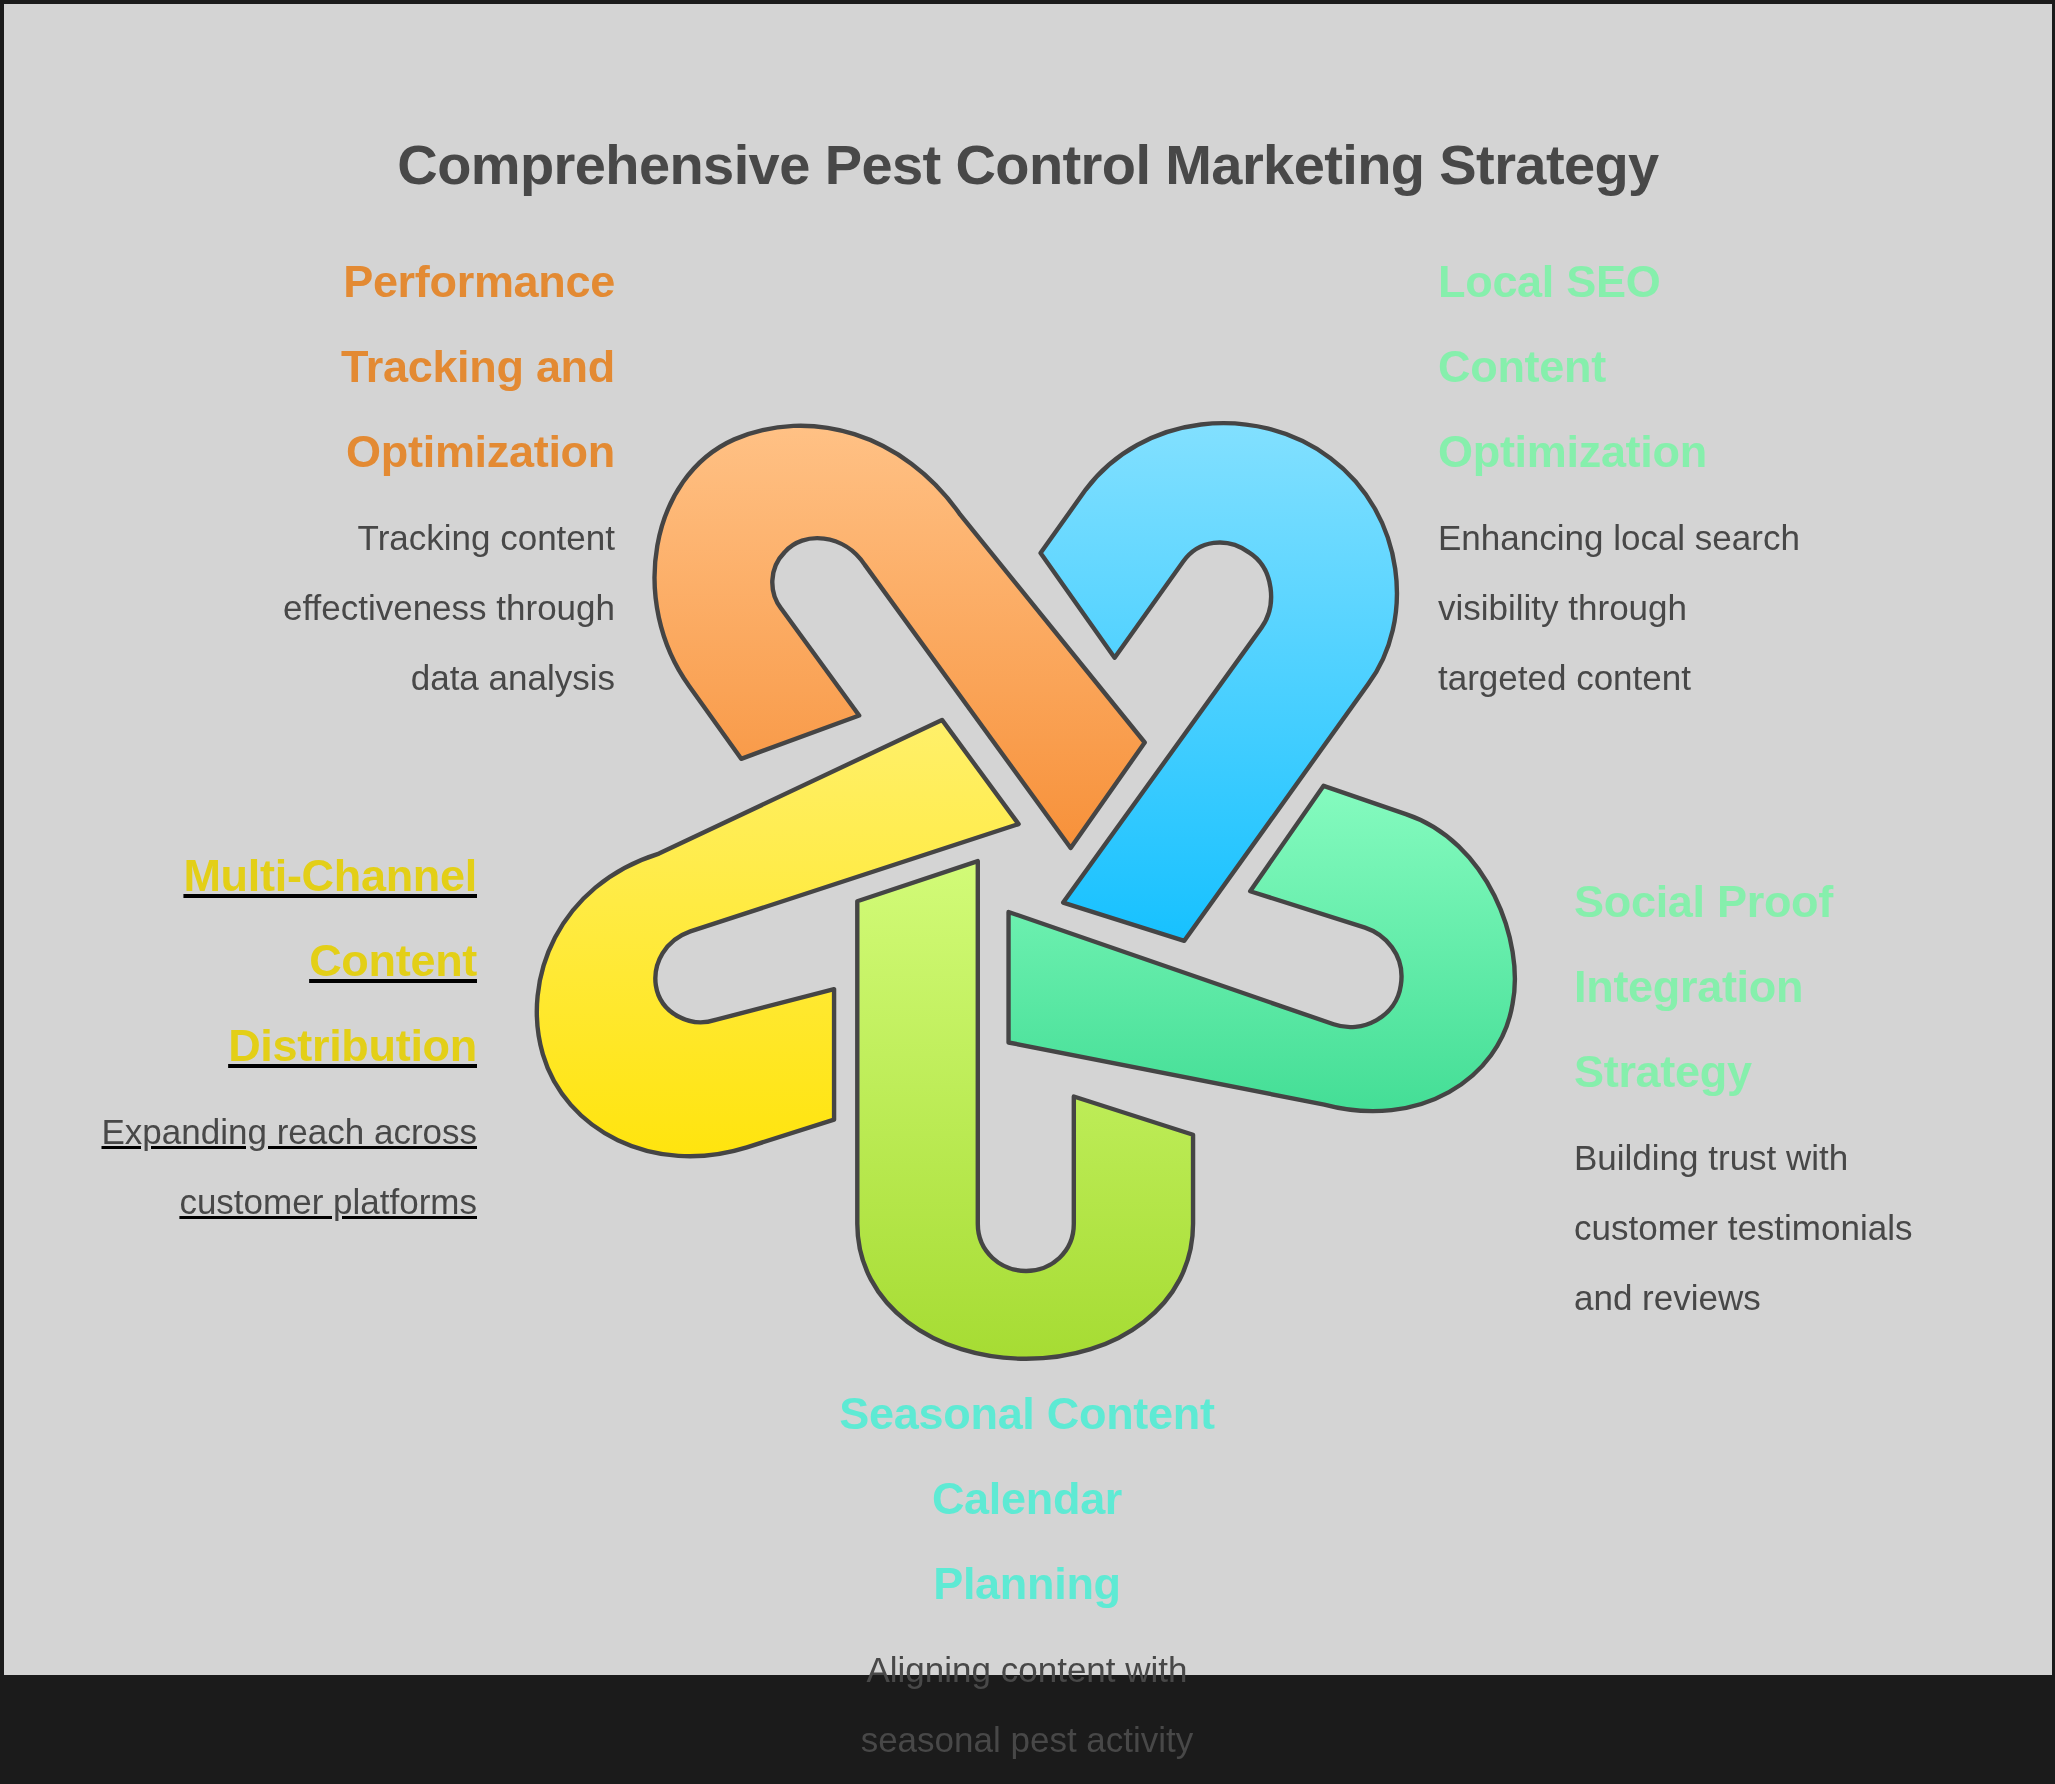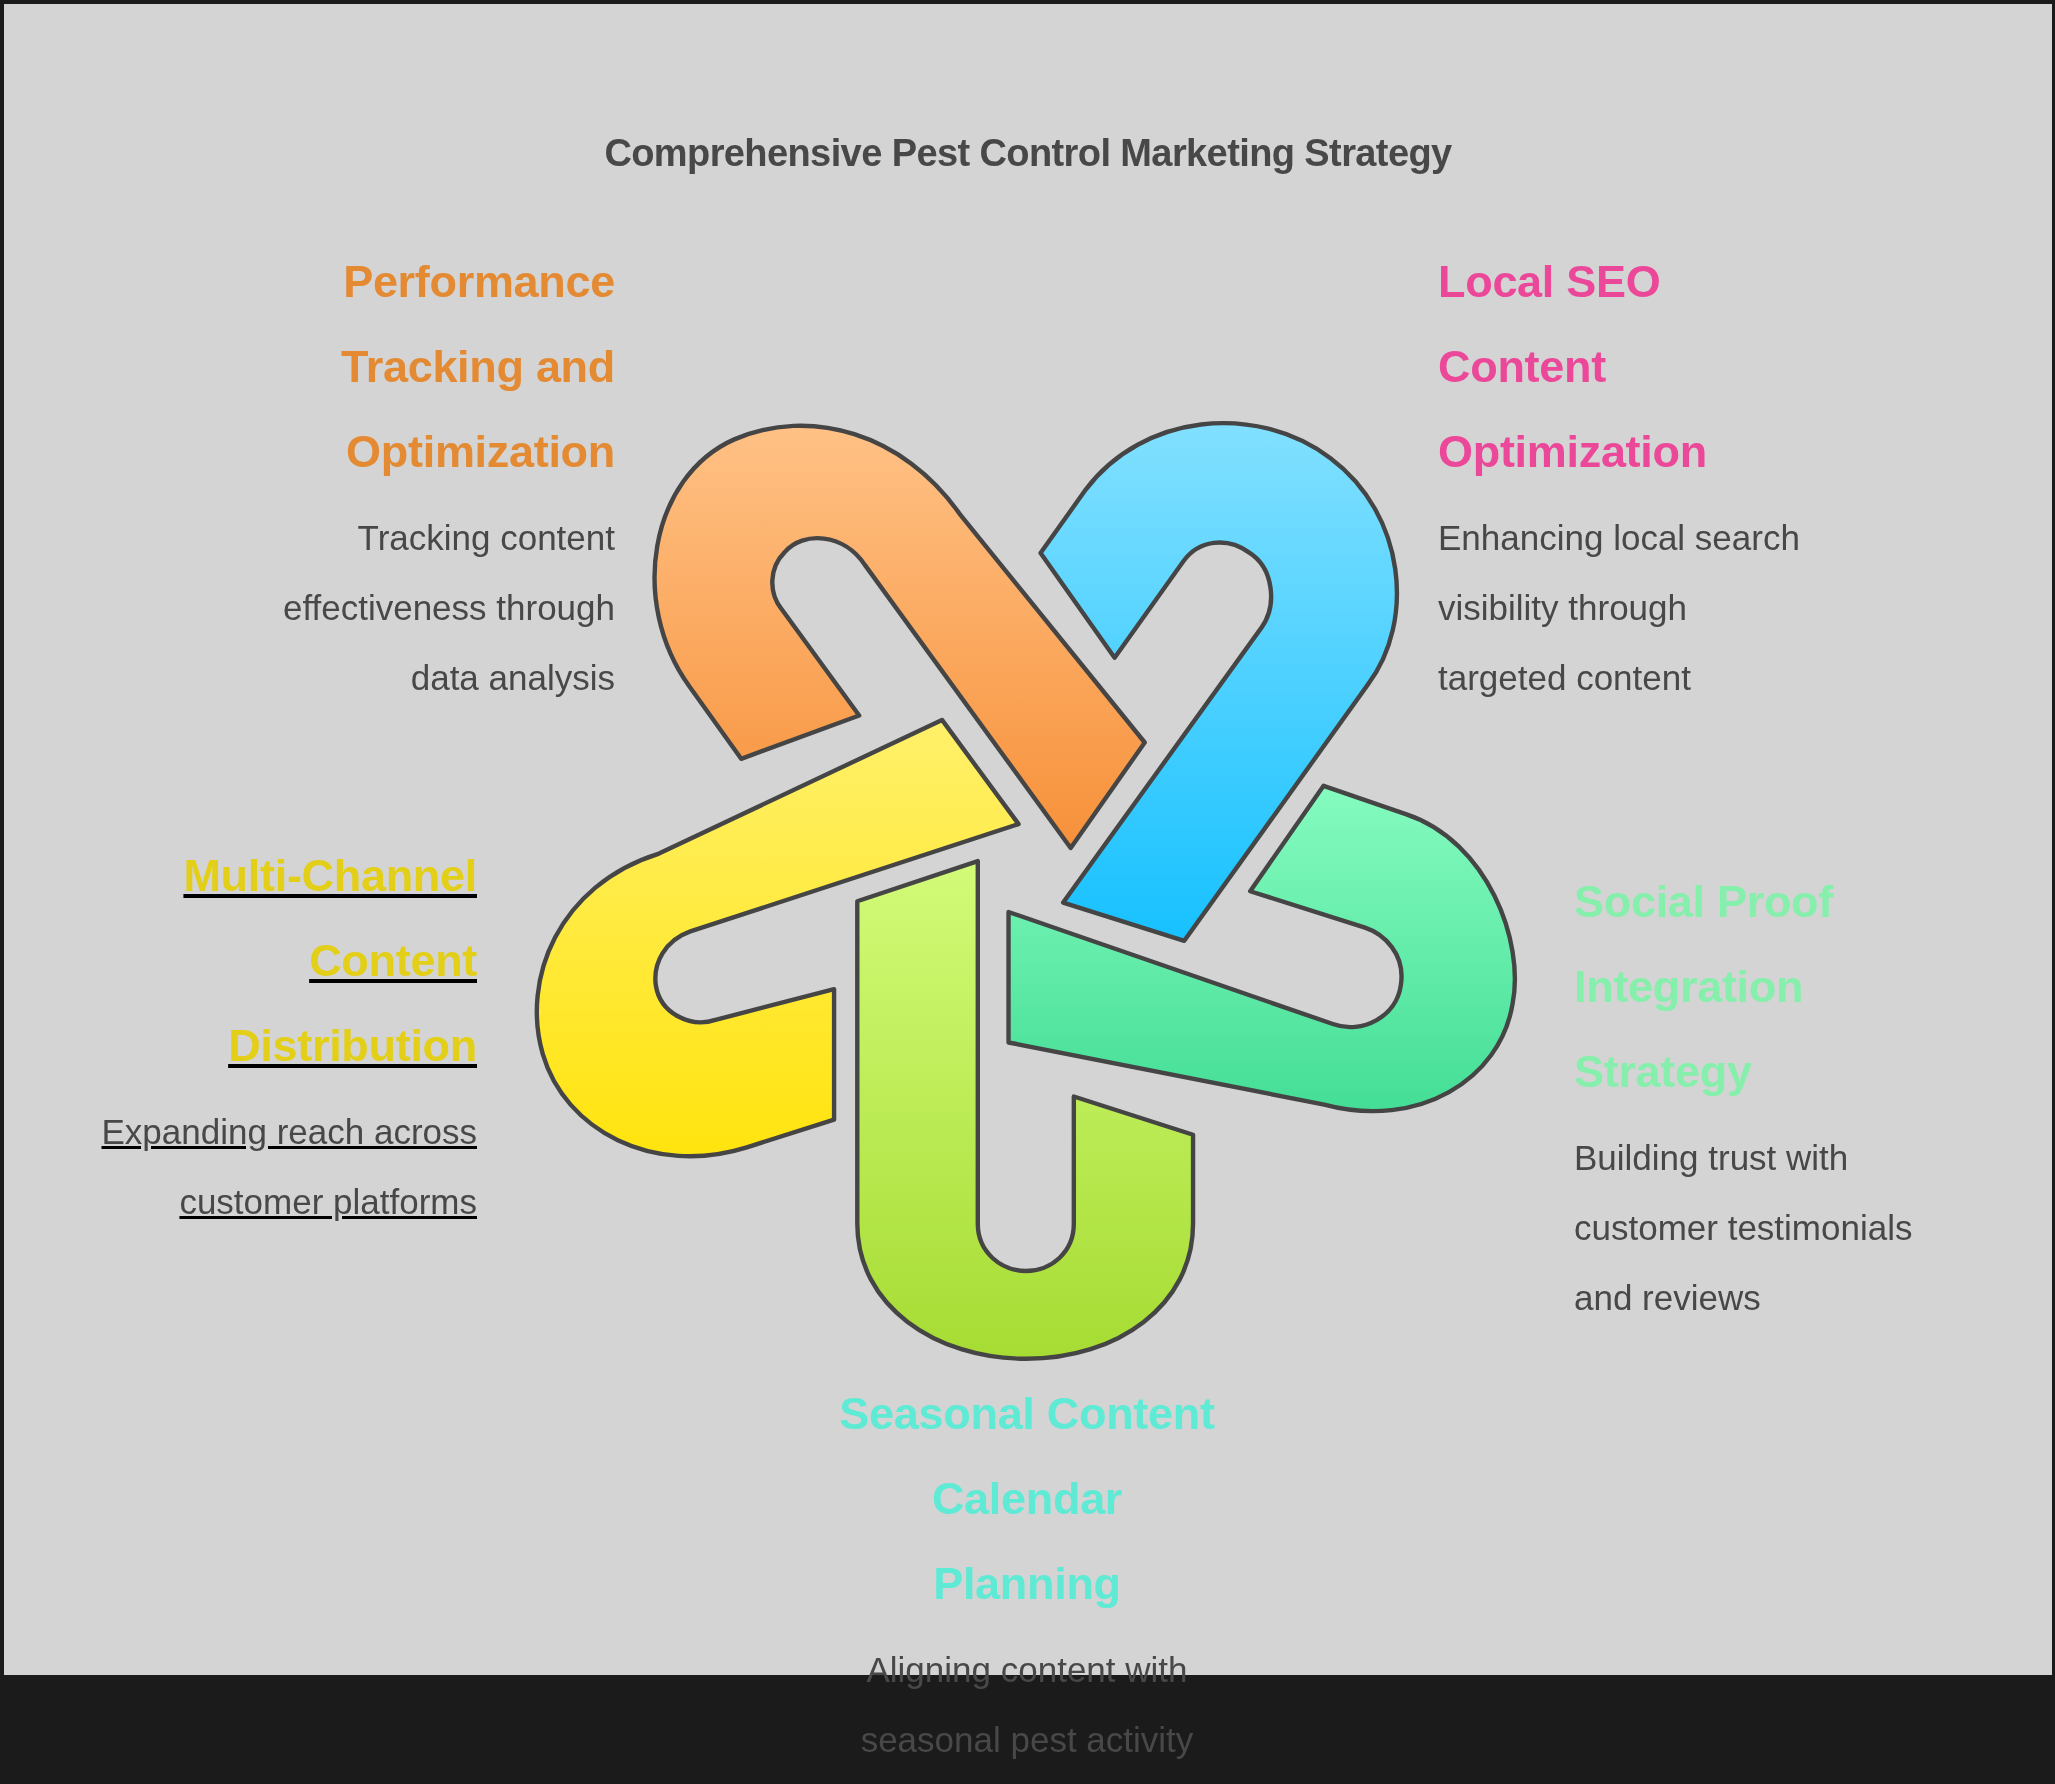--- a/index.html
+++ b/index.html
@@ -7,21 +7,21 @@
     width: 2056px; height: 1785px; position: relative; overflow: hidden;
     background: #1b1b1b;
     font-family: "Liberation Sans", "DejaVu Sans", sans-serif;
   }
   .canvas {
     position: absolute; left: 3.8px; top: 3.8px; width: 2048px; height: 1671px;
     background: #d4d4d4;
   }
   .title {
     position: absolute; left: 0; width: 2056px; top: 132px;
-    text-align: center; font-weight: bold; font-size: 38px; color: #484848;
+    text-align: center; font-weight: bold; font-size: 56px; color: #484848;
     letter-spacing: -0.6px;
   }
   .block { position: absolute; }
   .heading { font-weight: bold; font-size: 45px; line-height: 60px; letter-spacing: -0.3px; }
   .desc { font-size: 35px; line-height: 45px; color: #484848; margin-top: 33px; }
   .right { text-align: right; }
   .center { text-align: center; }
   .line { display: block; white-space: nowrap; margin-top: 25px; }
   svg.knot { position: absolute; left: 0; top: 0; }
 </style>
@@ -112,21 +112,21 @@
     <span class="line">Optimization</span>
   </div>
   <div class="desc">
     <span class="line">Tracking content</span>
     <span class="line">effectiveness through</span>
     <span class="line">data analysis</span>
   </div>
 </div>
 
 <div class="block" style="left:1438px; top:227px; width:439px;">
-  <div class="heading" style="color:#ec4899;">
+  <div class="heading" style="color:#86efac;">
     <span class="line">Local SEO</span>
     <span class="line">Content</span>
     <span class="line">Optimization</span>
   </div>
   <div class="desc">
     <span class="line">Enhancing local search</span>
     <span class="line">visibility through</span>
     <span class="line">targeted content</span>
   </div>
 </div>

